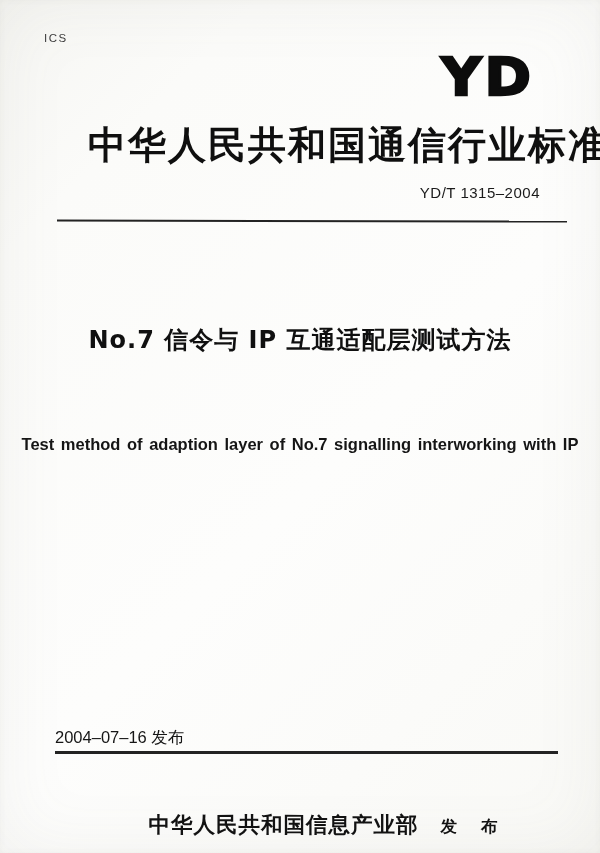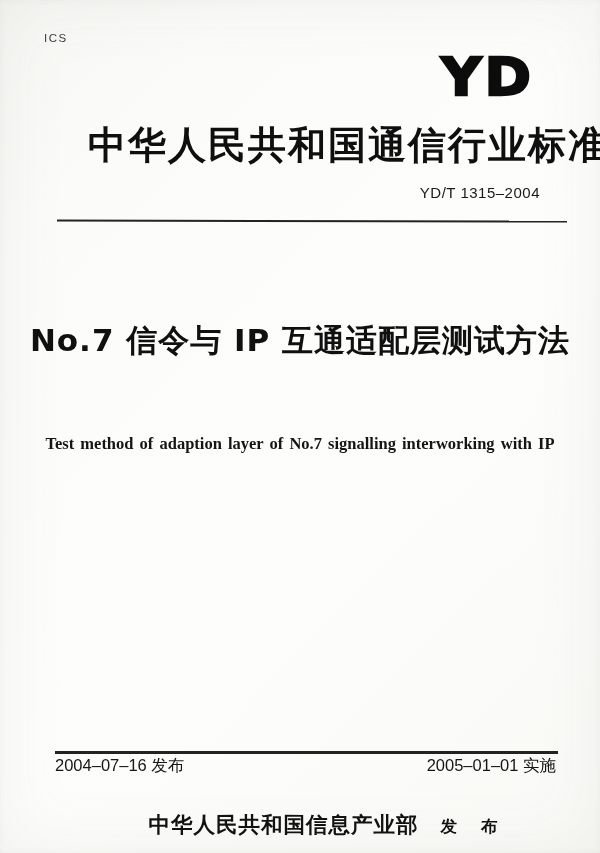--- a/index.html
+++ b/index.html
@@ -86,54 +86,53 @@
     height: 2.5px;
   }
 
   .title-cn {
     position: absolute;
     top: 321px;
     left: 0;
     width: 100%;
     text-align: center;
     font-family: "DejaVu Sans", sans-serif;
-    font-size: 31px;
+    font-size: 24px;
     line-height: 38px;
     font-weight: 700;
     letter-spacing: 1px;
     color: #101010;
   }
 
   .title-en {
     position: absolute;
     top: 433px;
     left: 0;
     width: 100%;
     text-align: center;
-    font-family: Liberation Serif, serif;
+    font-family: Liberation Sans, sans-serif;
     font-size: 16.5px;
     line-height: 22px;
     font-weight: 700;
     color: #151515;
   }
   .prewrap { white-space: pre-wrap; }
   .title-en .line { word-spacing: 2px; }
 
   .dates {
     position: absolute;
     top: 727px;
     left: 55px;
     right: 44px;
     display: flex;
     justify-content: space-between;
     align-items: baseline;
     font-size: 16.5px;
     color: #161616;
     font-family: "Liberation Sans", sans-serif;
-    margin-top: 28px;
   }
 
   .publisher-row {
     position: absolute;
     top: 772px;
     left: 0;
     width: 100%;
     display: flex;
     justify-content: center;
     align-items: baseline;
@@ -171,21 +170,20 @@
   <div class="title-cn">
     <div class="line">No.7 信令与 IP 互通适配层测试方法</div>
   </div>
 
   <div class="title-en">
     <div class="line">Test method of adaption layer of No.7 signalling interworking with IP</div>
   </div>
 
   <div class="dates">
     <span>2004–07–16 发布</span>
-    <span>2005–01–01 实施</span>
   </div>
 
   <div class="rule rule-bottom"></div>
 
   <div class="publisher-row">
     <span class="publisher-name">中华人民共和国信息产业部</span>
     <span class="publish-label">发 布</span>
   </div>
 
 </div>

